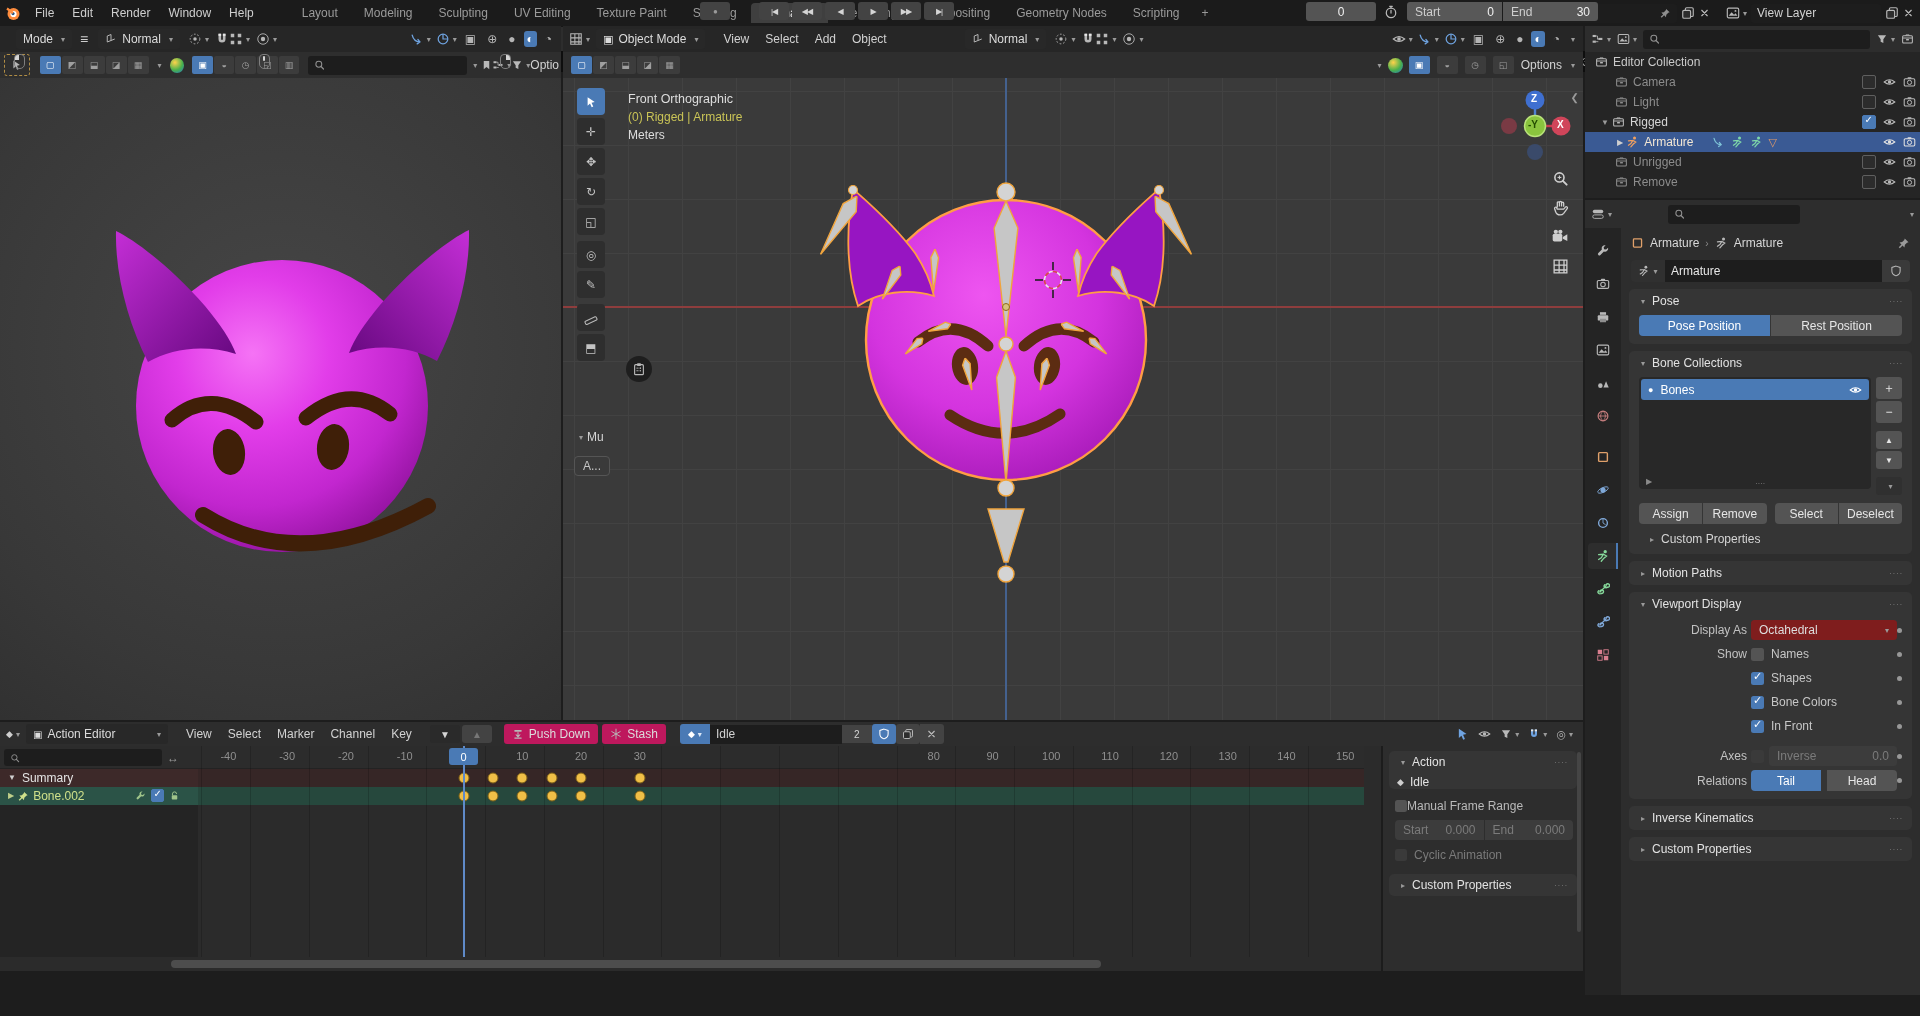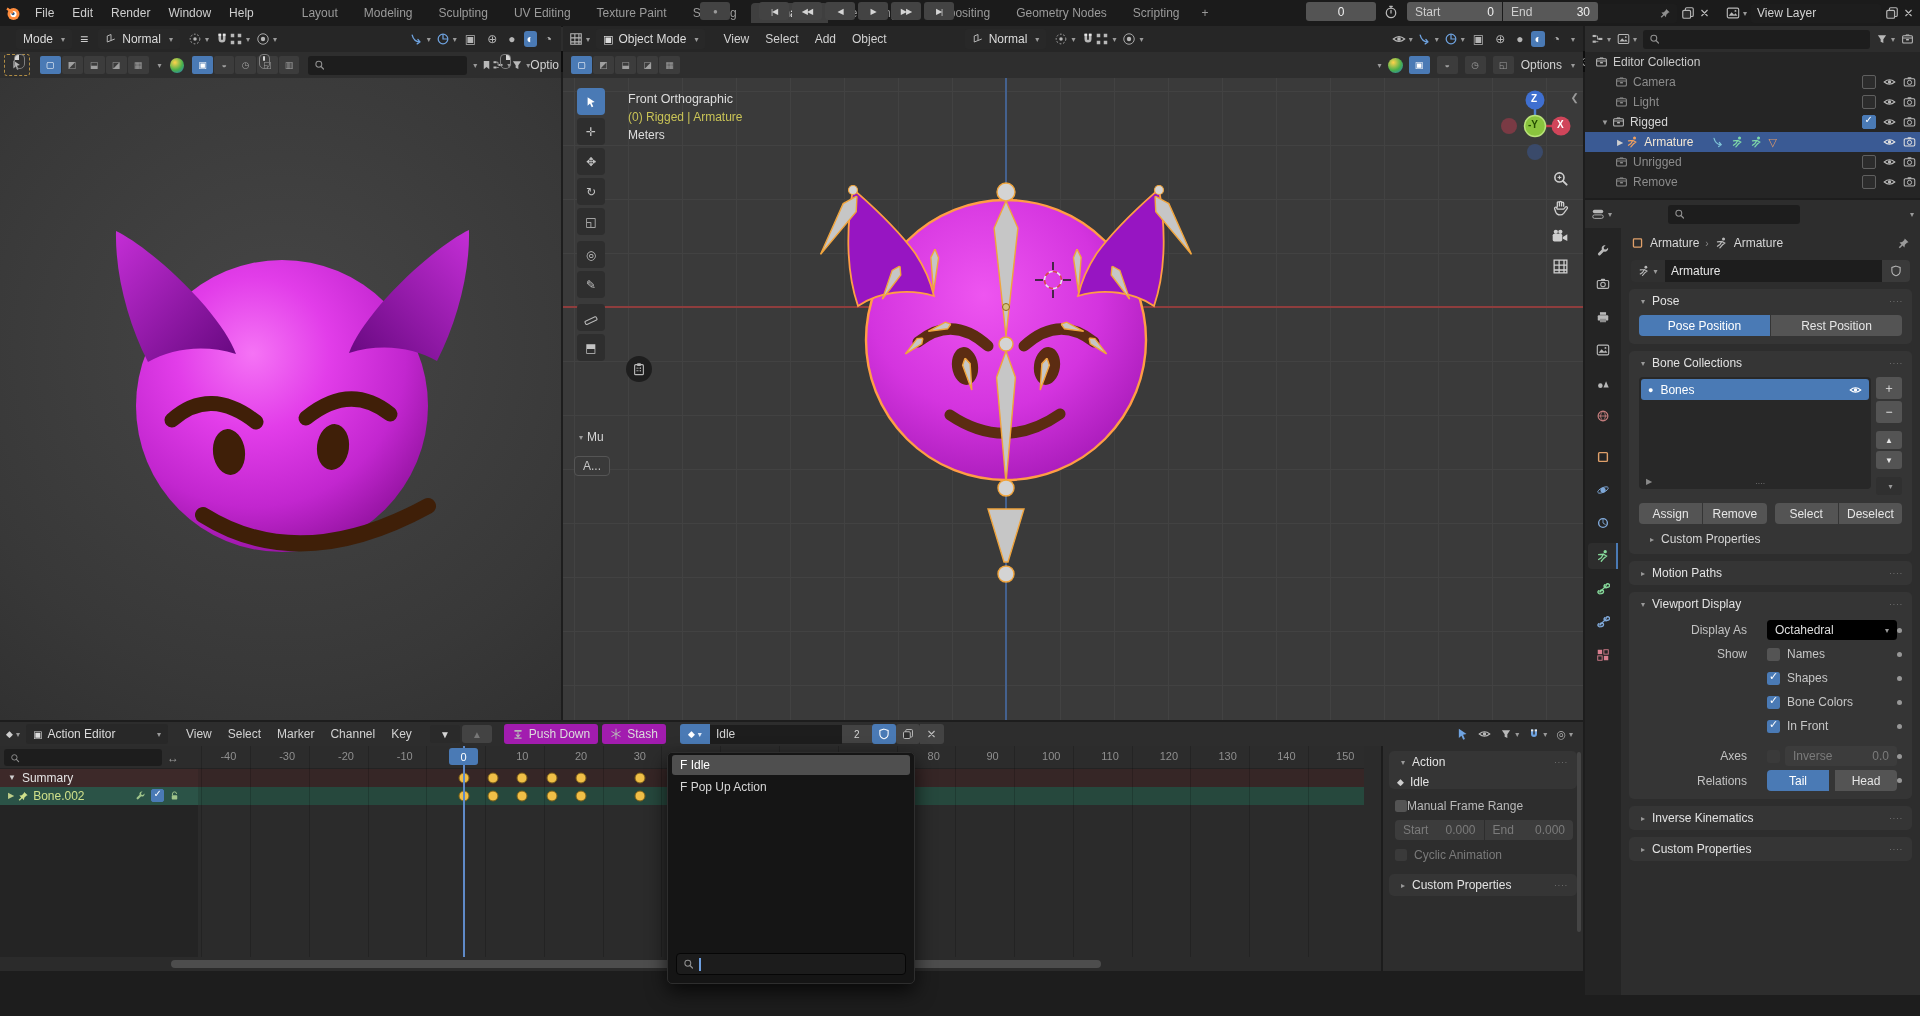--- a/index.html
+++ b/index.html
@@ -65,30 +65,30 @@
   #ptabs{position:absolute;left:0;top:28px;width:36px;bottom:0;background:#242424;
          display:flex;flex-direction:column;align-items:center;padding-top:10px;gap:7px}
   .ptab{width:30px;height:26px;display:flex;align-items:center;justify-content:center;border-radius:4px 0 0 4px}
   .ptab.on{background:#2d2d2d;box-shadow:-2px 0 0 #4a7ab5 inset}
   #pbody{position:absolute;left:36px;top:0;right:0;bottom:0}
   .panel{background:#353535;border-radius:5px;margin:7px 8px;padding-bottom:8px}
   .panel.collapsed{padding-bottom:0}
   .phead{height:24px;display:flex;align-items:center;gap:7px;padding:0 9px;color:#e2e2e2;font-size:12px}
   .dots{margin-left:auto;color:#737373;font-size:9px;letter-spacing:1px}
   .prow{display:flex;align-items:center;margin:4px 10px 0 10px;min-height:20px}
-  .plabel{width:108px;text-align:right;padding-right:20px;color:#c2c2c2;flex:none}
+  .plabel{width:108px;text-align:right;padding-right:4px;color:#c2c2c2;flex:none}
   .cbx{width:13px;height:13px;border-radius:2.5px;background:#545454;flex:none;position:relative}
   .cbx.on{background:#4a7ab5}
   .cbx.on::after{content:"✓";position:absolute;left:2px;top:-2px;font-size:11px;color:#fff}
   .cbx.dis{background:#3a3a3a}
   .adot{width:5px;height:5px;border-radius:50%;background:#989898;margin-left:auto;flex:none}
   .segbtn{height:21px;flex:1;display:flex;align-items:center;justify-content:center;
           background:#545454;color:#e6e6e6}
   .segbtn.on{background:#4a7ab5;color:#fff}
-  .pselect{height:20px;background:#000000;border-radius:3.5px;display:flex;align-items:center;
+  .pselect{height:20px;background:#7f1d1d;border-radius:3.5px;display:flex;align-items:center;
            padding:0 8px;color:#dedede;flex:1}
   .dis-sld{height:20px;background:#3c3c3c;border-radius:3.5px;display:flex;align-items:center;
            padding:0 8px;color:#7b7b7b;flex:1}
   .pbtn{height:21px;background:#545454;border-radius:3px;display:flex;align-items:center;
         justify-content:center;color:#e6e6e6;flex:1}
 
   
   #dope{left:0;top:722px;width:1583px;height:249px;background:#2b2b2b}
   #dhdr{position:absolute;left:0;top:0;right:0;height:24px;background:#2d2d2d;display:flex;align-items:center}
   #druler{position:absolute;left:0;top:24px;width:1364px;height:22px;background:#2c2c2c;border-bottom:1px solid #232323}
@@ -125,21 +125,21 @@
   #status{left:0;top:995px;width:1920px;height:21px;background:#0e0e0e;display:flex;align-items:center;
           color:#8f8f8f;font-size:11.5px}
   .mouse{width:9px;height:13px;border:1px solid #7f7f7f;border-radius:4px 4px 5px 5px;position:relative;flex:none}
   .mouse::before{content:"";position:absolute;background:#d5d5d5}
   .mouse.left::before{left:0;top:0;width:4px;height:5px;border-radius:3px 0 0 0}
   .mouse.mid::before{left:3px;top:1px;width:2.5px;height:5px;border-radius:1px}
   .mouse.right::before{right:0;top:0;width:4px;height:5px;border-radius:0 3px 0 0}
   .statsep{color:#4d4d4d;margin:0 7px}
 
   svg.ic{width:14px;height:14px;color:#b8b8b8;flex:none}
-  .bgbtn{background:#a21caf;border-radius:3px;height:20px;display:flex;align-items:center;gap:5px;padding:0 8px;color:#dcdcdc}
+  .bgbtn{background:#be185d;border-radius:3px;height:20px;display:flex;align-items:center;gap:5px;padding:0 8px;color:#dcdcdc}
 </style>
 </head>
 <body>
 
 <svg width="0" height="0" style="position:absolute">
 <defs>
 <symbol id="sy-mag" viewBox="0 0 16 16">
         <circle cx="7" cy="7" r="4.3" fill="none" stroke="currentColor" stroke-width="1.5"></circle>
         <line x1="10.2" y1="10.2" x2="13.8" y2="13.8" stroke="currentColor" stroke-width="1.8" stroke-linecap="round"></line>
       </symbol>
@@ -1331,32 +1331,20 @@
           <span style="color:#cfcfcf">Start</span>
           <span>0</span>
         </span>
       <span class="tfield" style="width:79px;border-radius:0 3px 3px 0;background:#585858;margin-left:1px;justify-content:space-between;padding:0 8px">
           <span style="color:#cfcfcf">End</span>
           <span>30</span>
         </span>
     </div>
   </div>
 
-  <div id="dropdown" class="abs">
-    <div id="dd-items">
-        <div class="dd-item hover">F Idle</div>
-        <div class="dd-item">F Pop Up Action</div>
-      </div>
-    <div id="dd-search">
-      <svg class="ic" style="width:11px;color:#8f8f8f" viewBox="0 0 16 16">
-          <use href="#sy-mag"></use>
-        </svg>
-      <span class="caret"></span>
-    </div>
-  </div>
 
   <div id="status">
     <div class="r" style="gap:6px;margin-left:14px">
       <span class="mouse left"></span>
       <span>Select</span>
       </div>
     <div class="r" style="gap:6px;margin-left:196px">
       <span class="mouse mid"></span>
       <span>Rotate View</span>
       </div>

